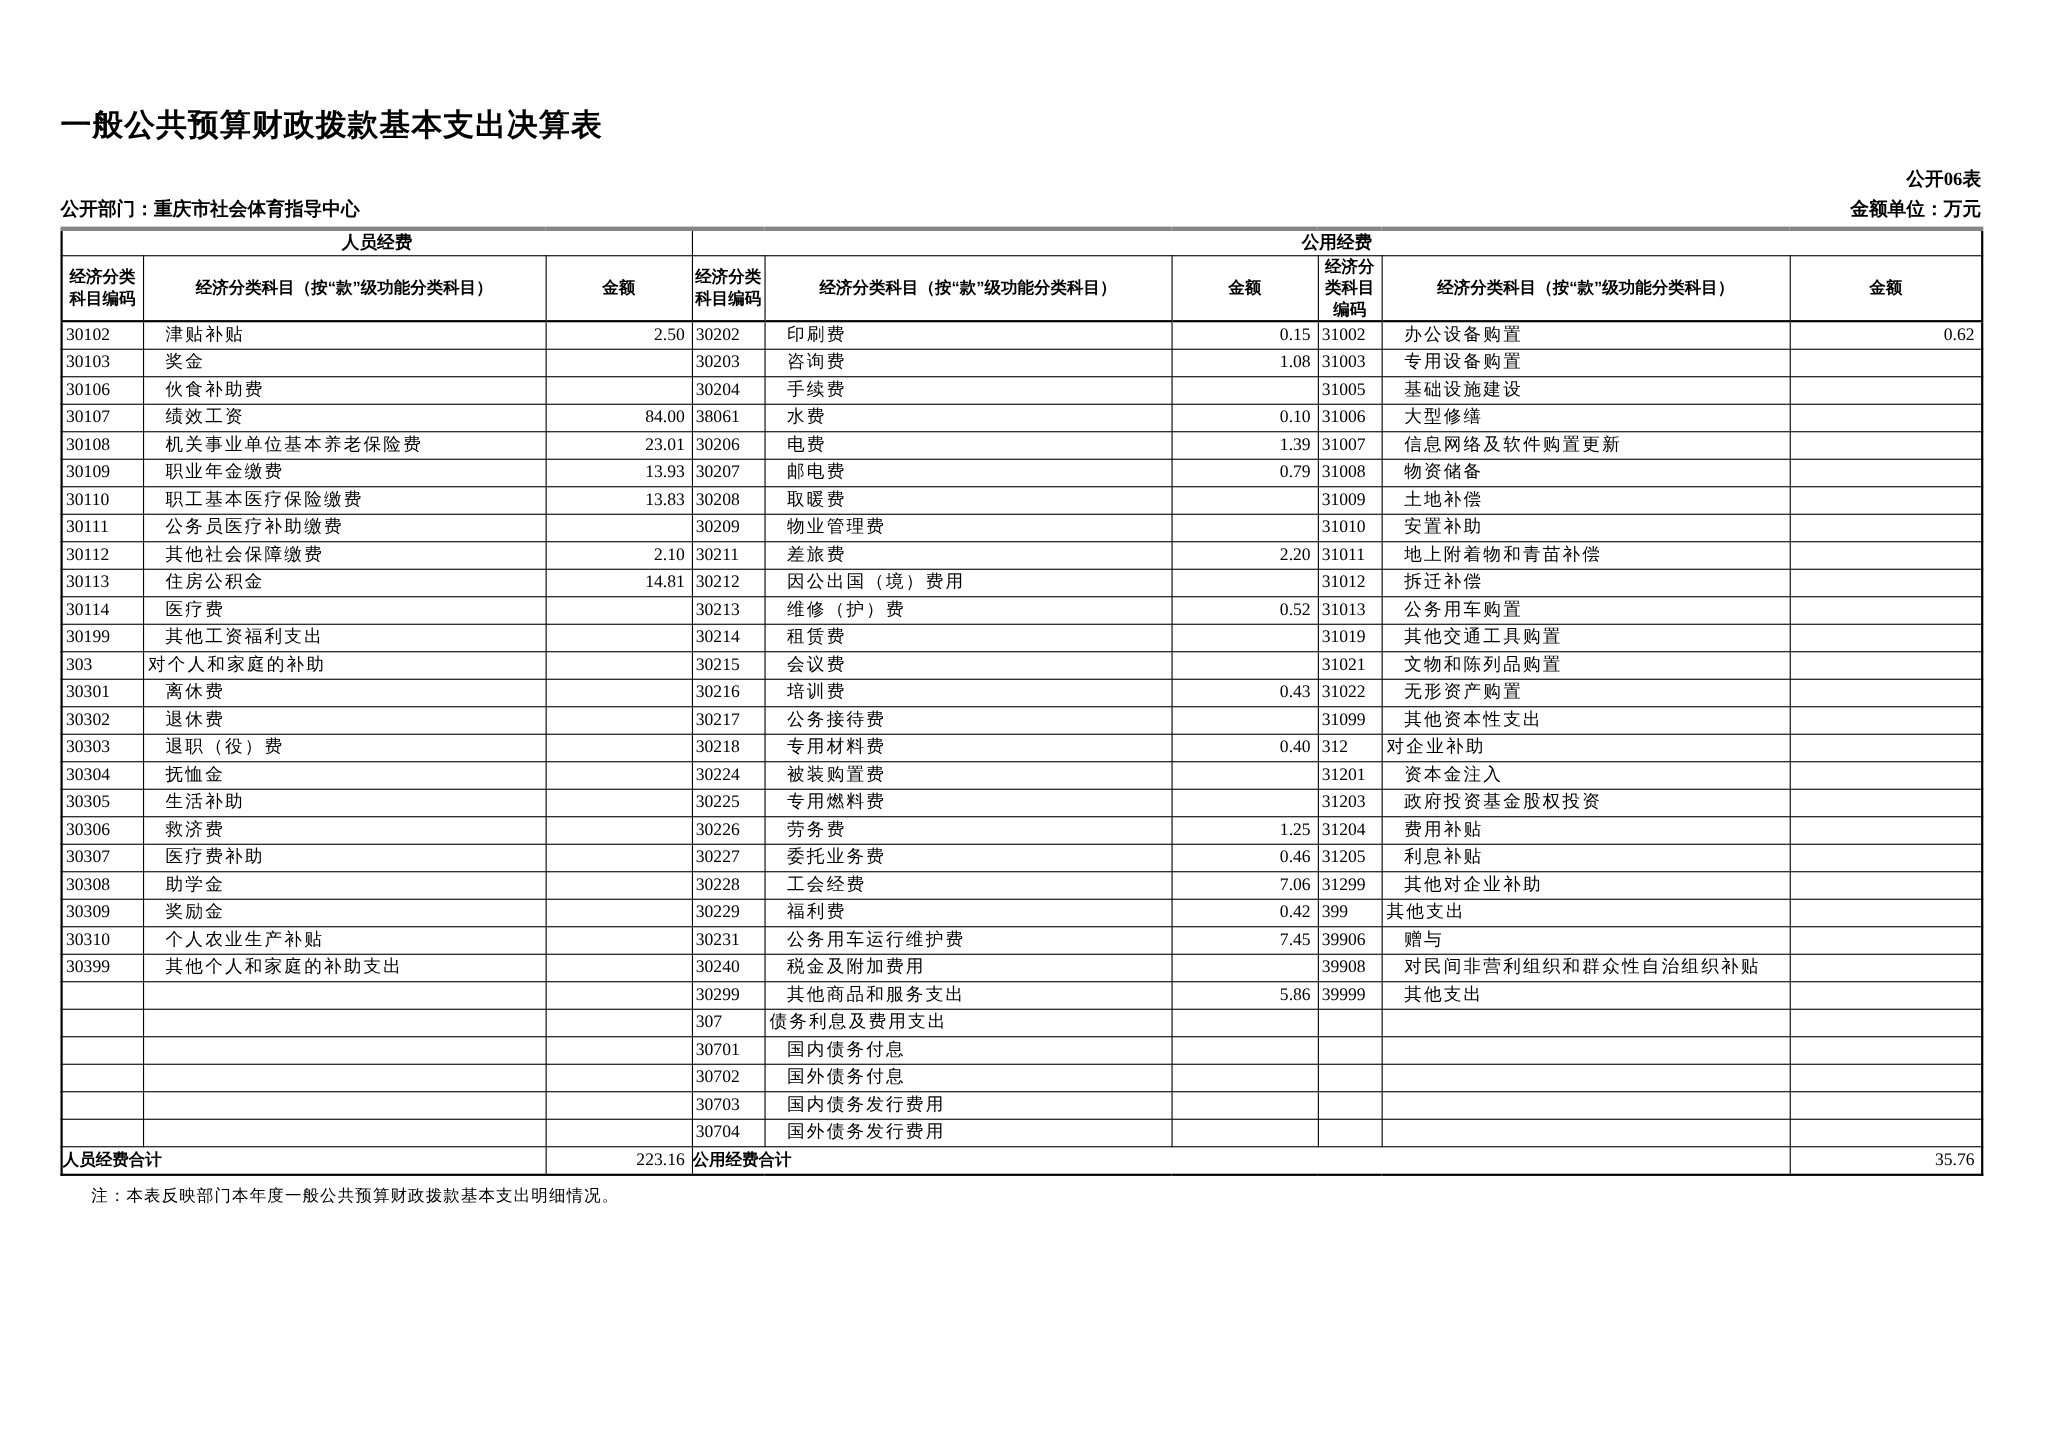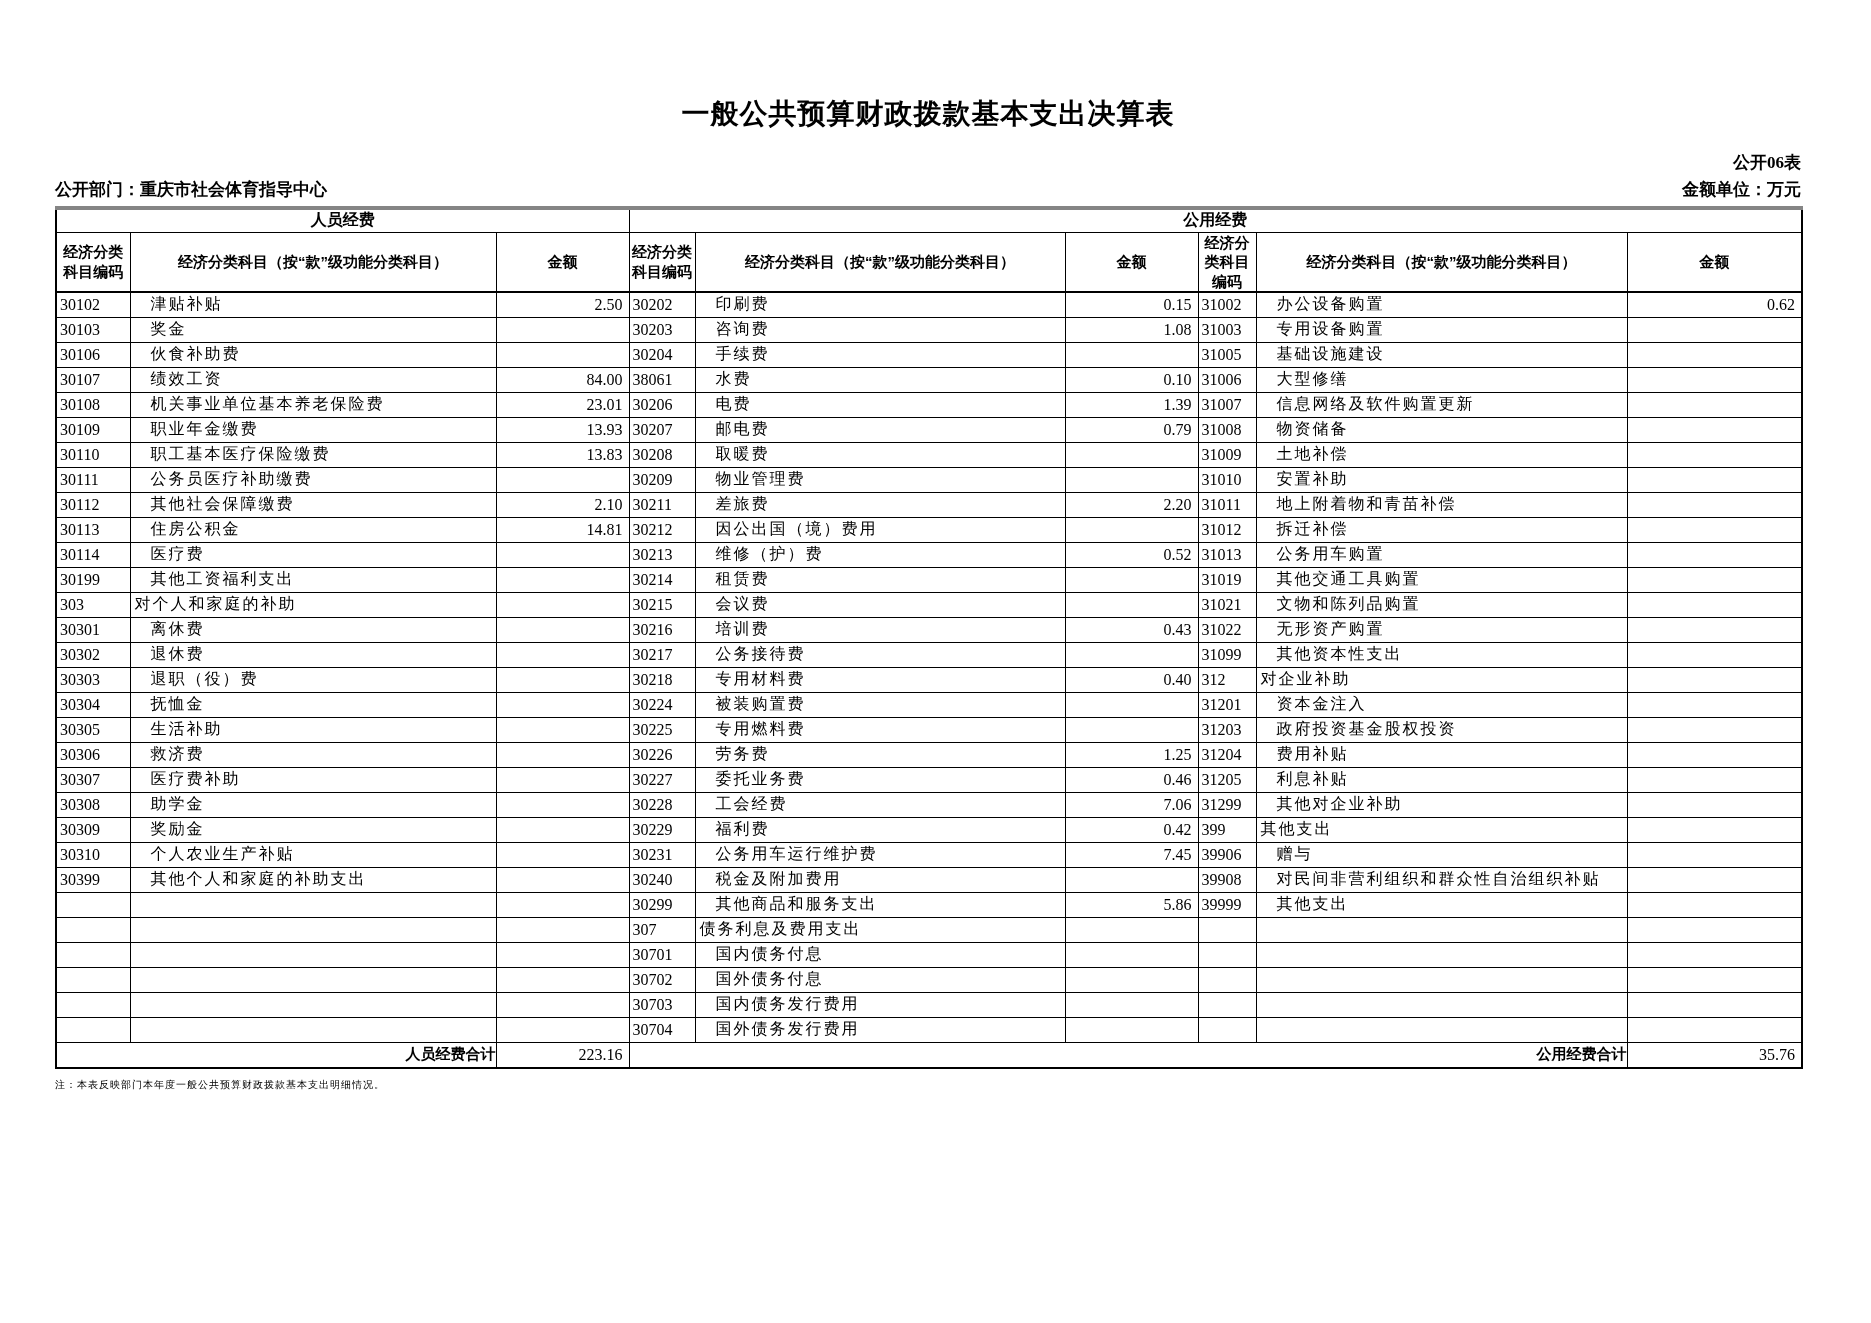--- a/index.html
+++ b/index.html
@@ -5,21 +5,21 @@
   * { box-sizing: border-box; margin: 0; padding: 0; }
   html, body { background: #fff; }
   body {
     width: 1871px; height: 1323px;
     font-family: "Liberation Serif", "DejaVu Serif", serif;
     color: #000;
     overflow: hidden;
   }
   .page { padding: 95px 70px 0 55px; }
   .title {
-    text-align: center;
+    text-align: left;
     font-family: "Liberation Sans", "DejaVu Sans", sans-serif;
     font-weight: bold;
     font-size: 28px;
     letter-spacing: 1px;
   }
   .sheet-code { text-align: right; font-size: 17px; margin-top: 18px; font-weight: bold; }
   .meta-row {
     display: flex; justify-content: space-between;
     font-size: 17px; font-weight: bold;
     margin-top: 4px; margin-bottom: 5px; align-items: center;
@@ -58,24 +58,24 @@
   tbody td { height: 25px; font-size: 16px; }
   td.code { text-align: left; padding: 0 3px; }
   td.name { text-align: left; padding-left: 4px; letter-spacing: 2px; }
   td.name.sub { padding-left: 20px; }
   td.amt { text-align: right; padding-right: 6px; }
   tr.total-row td { height: 26px; }
   td.total-label {
     font-family: "Liberation Sans", "DejaVu Sans", sans-serif;
     font-weight: bold;
     font-size: 15px;
-    text-align: right;
+    text-align: left;
   }
   tr.total-row td.amt { font-size: 16px; }
-  .note { font-size: 10px; margin-top: 9px; letter-spacing: 1px; }
+  .note { font-size: 15px; margin-top: 9px; letter-spacing: 1px; margin-left: 28px; }
 </style>
 </head>
 <body>
 
 <div class="page">
   <div class="title">一般公共预算财政拨款基本支出决算表</div>
   <div class="sheet-code">公开06表</div>
   <div class="meta-row">
     <span>公开部门：重庆市社会体育指导中心</span>
     <span>金额单位：万元</span>

